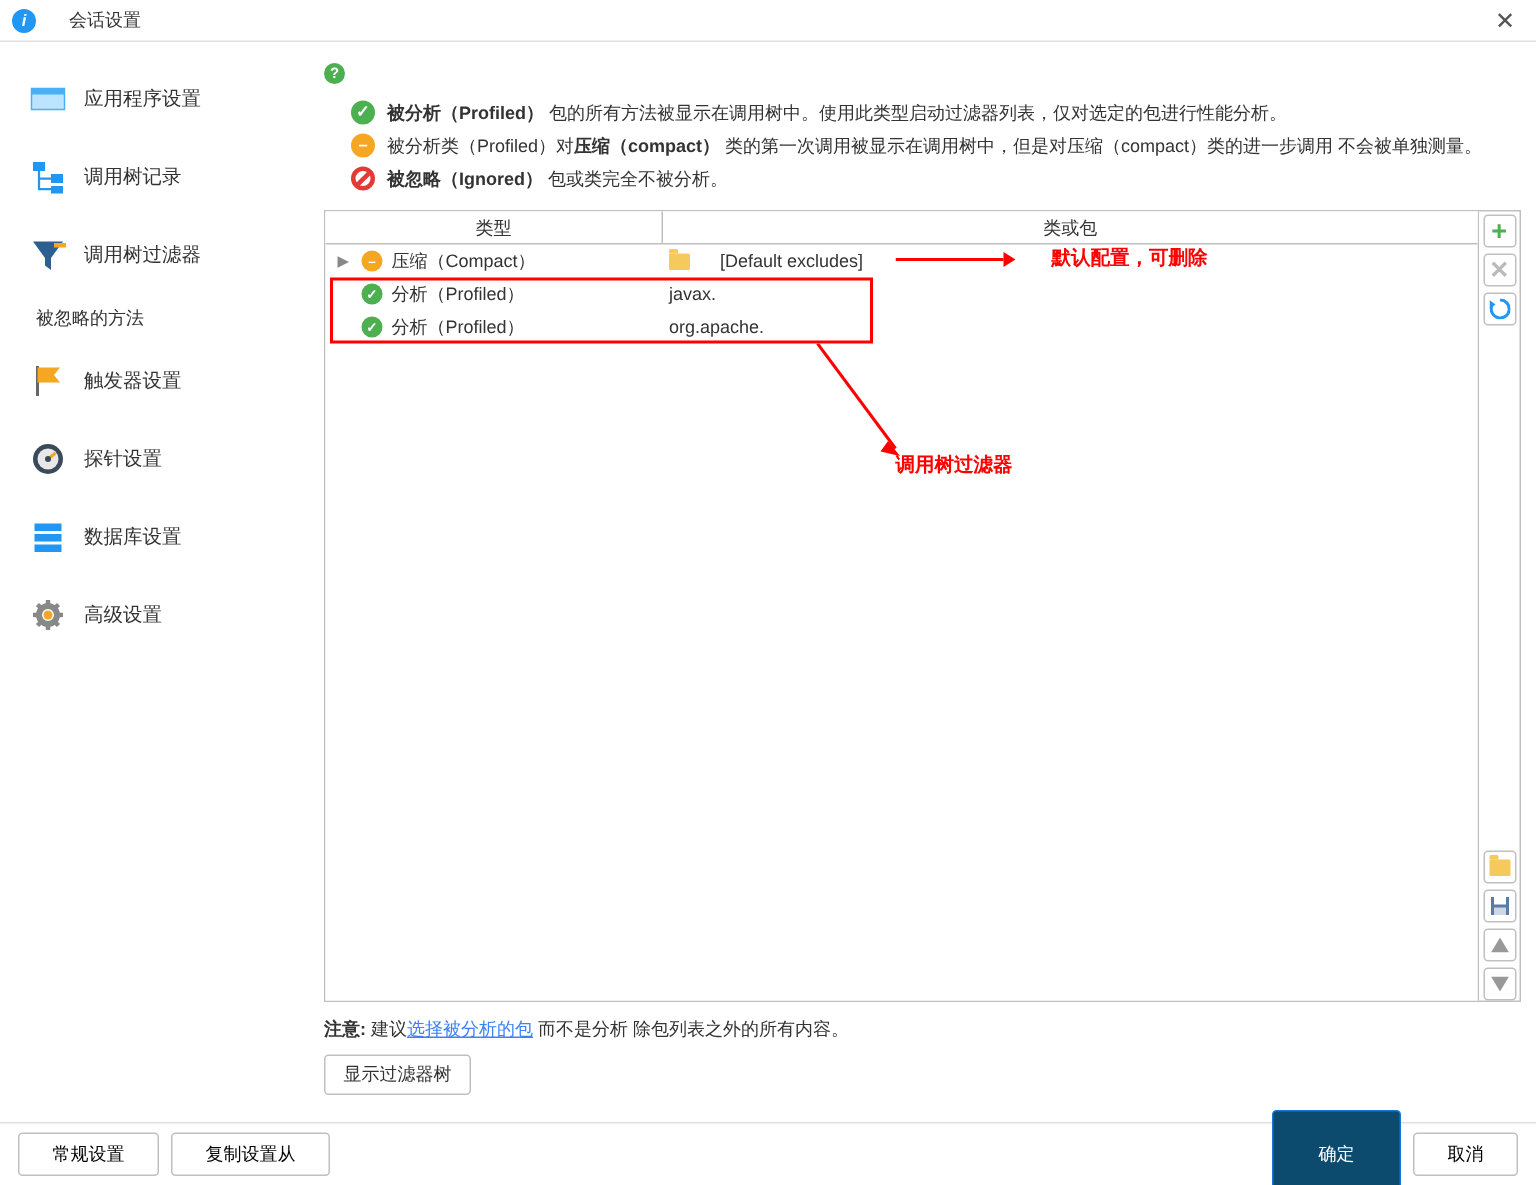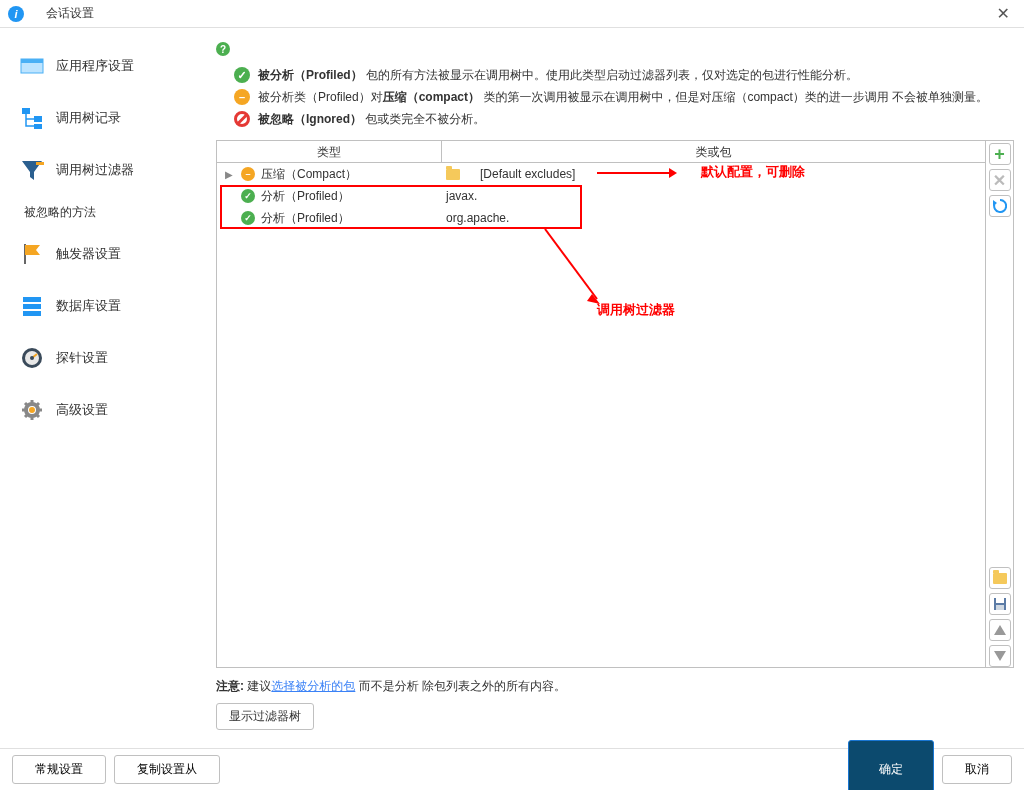--- a/index.html
+++ b/index.html
@@ -104,37 +104,37 @@
           <svg width="24" height="24">
             <line x1="5" y1="2" x2="5" y2="22" stroke="#666" stroke-width="2"></line>
             <path d="M5 3 L20 3 L16 8 L20 13 L5 13 Z" fill="#f5a623"></path>
           </svg>
         </span>
       <span>触发器设置</span>
     </div>
     <div class="side-item">
       <span class="icon">
           <svg width="24" height="24">
-            <rect x="3" y="3" width="18" height="5" fill="#2196f3"></rect>
-            <rect x="3" y="10" width="18" height="5" fill="#2196f3"></rect>
-            <rect x="3" y="17" width="18" height="5" fill="#2196f3"></rect>
-          </svg>
-        </span>
-      <span>数据库设置</span>
-    </div>
-    <div class="side-item">
-      <span class="icon">
-          <svg width="24" height="24">
             <circle cx="12" cy="12" r="10" fill="#3a4a5a"></circle>
             <circle cx="12" cy="12" r="7" fill="#e8e8e8"></circle>
             <line x1="12" y1="12" x2="17" y2="8" stroke="#f5a623" stroke-width="2"></line>
             <circle cx="12" cy="12" r="2" fill="#3a4a5a"></circle>
           </svg>
         </span>
       <span>探针设置</span>
+    </div>
+    <div class="side-item">
+      <span class="icon">
+          <svg width="24" height="24">
+            <rect x="3" y="3" width="18" height="5" fill="#2196f3"></rect>
+            <rect x="3" y="10" width="18" height="5" fill="#2196f3"></rect>
+            <rect x="3" y="17" width="18" height="5" fill="#2196f3"></rect>
+          </svg>
+        </span>
+      <span>数据库设置</span>
     </div>
     <div class="side-item">
       <span class="icon">
           <svg width="24" height="24">
             <circle cx="12" cy="12" r="6" fill="none" stroke="#888" stroke-width="4"></circle>
             <circle cx="12" cy="12" r="3" fill="#f5a623"></circle>
             <g stroke="#888" stroke-width="3">
               <line x1="12" y1="2" x2="12" y2="6"></line>
               <line x1="12" y1="18" x2="12" y2="22"></line>
               <line x1="2" y1="12" x2="6" y2="12"></line>

